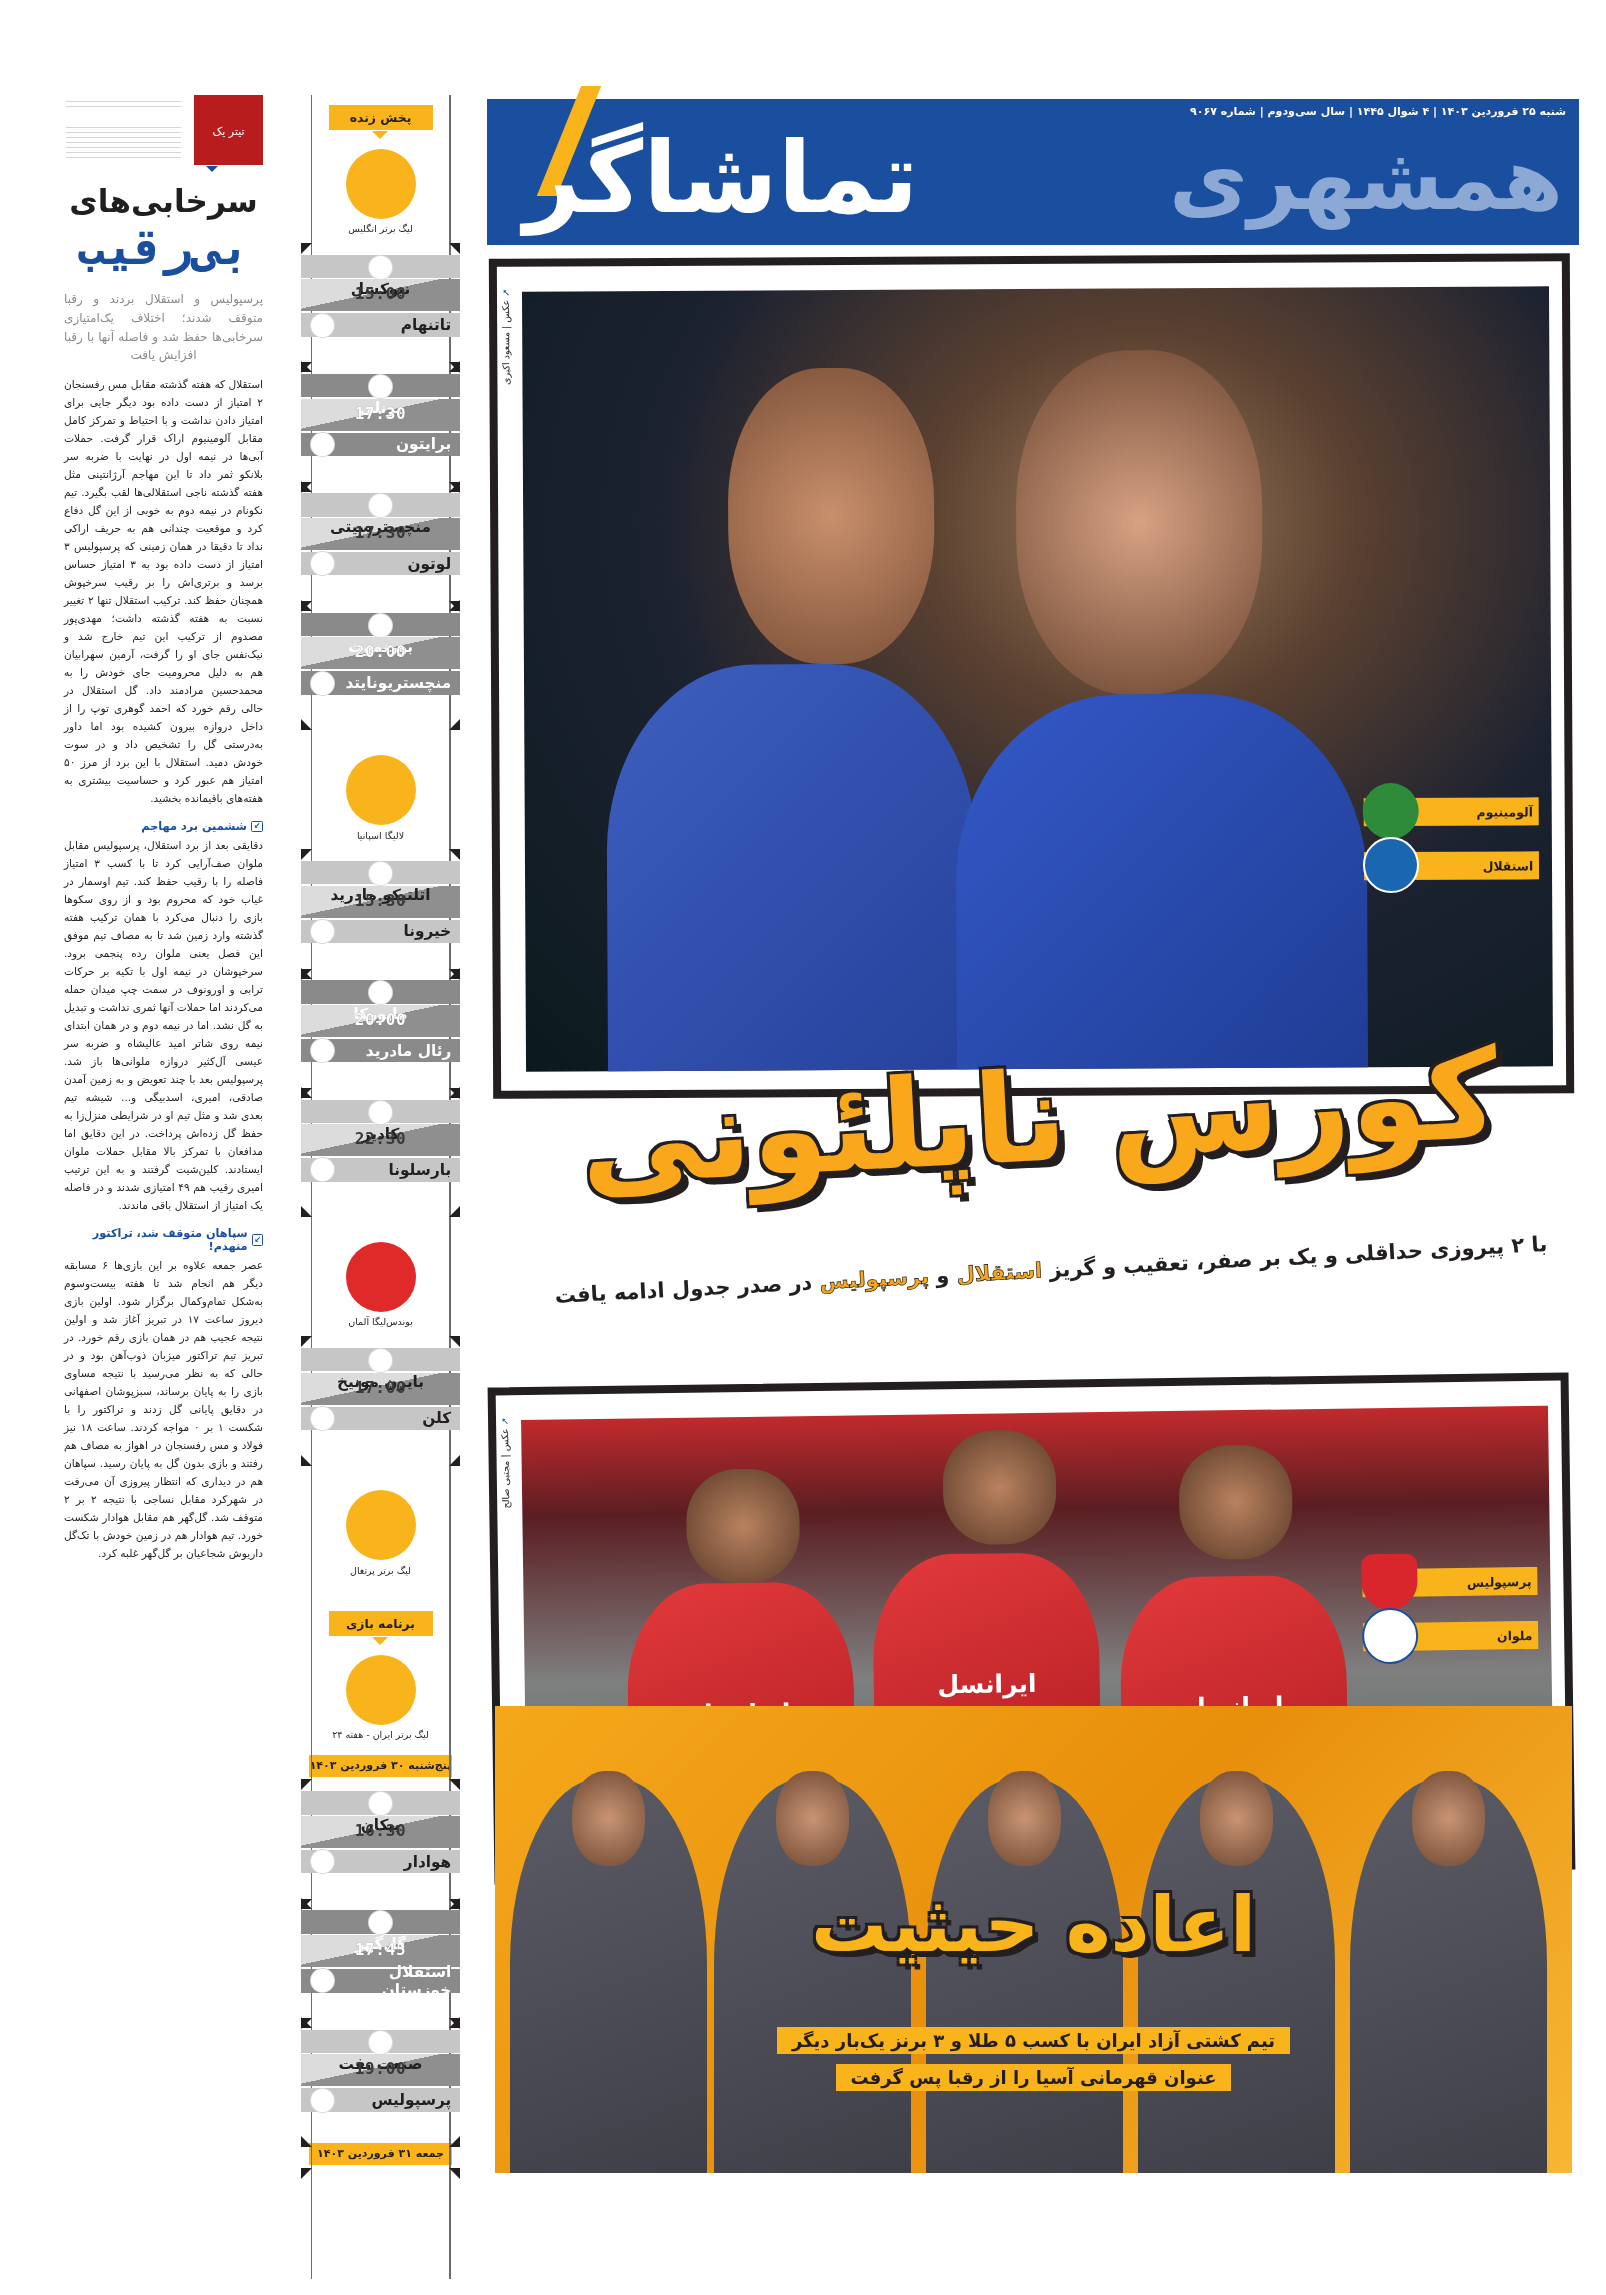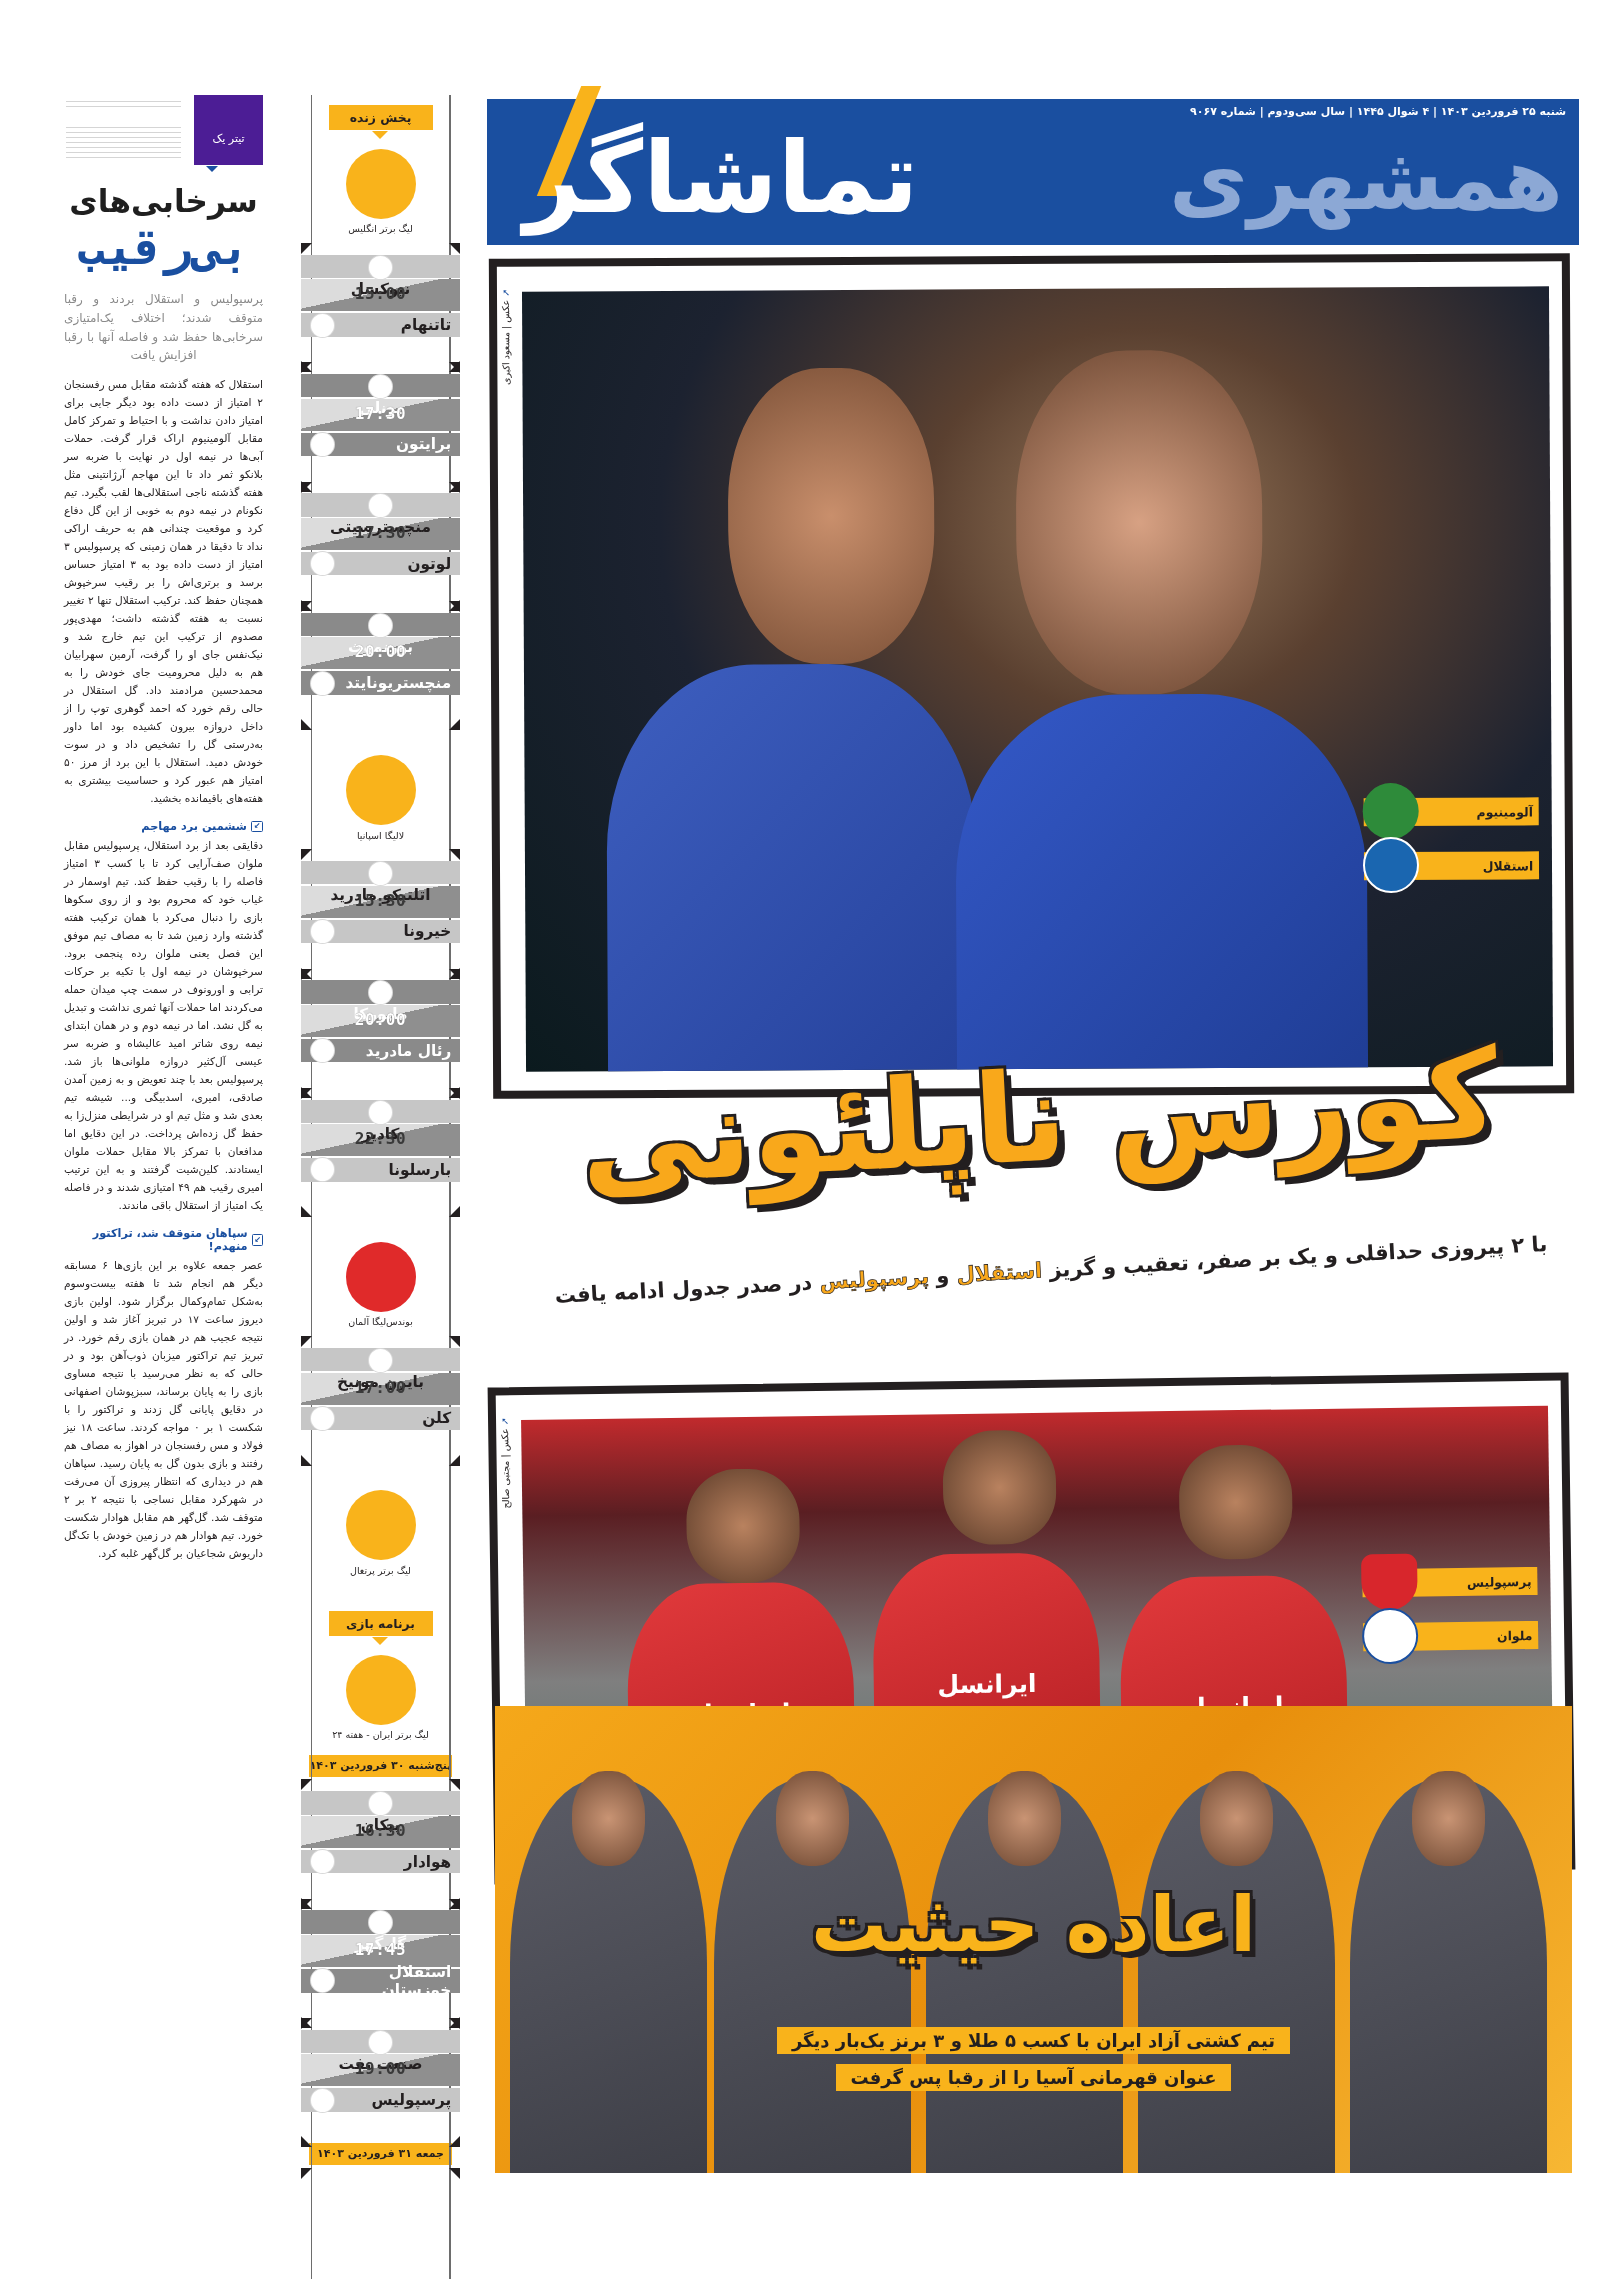--- a/index.html
+++ b/index.html
@@ -4,22 +4,22 @@
 <style>
   * { box-sizing: border-box; margin: 0; padding: 0; }
   html, body { width: 1607px; height: 2295px; background: #ffffff; overflow: hidden; }
   body { position: relative; font-family: "DejaVu Sans", sans-serif; color: #231f20; }
 
   
   #leftcol { position: absolute; left: 64px; top: 95px; width: 199px; direction: rtl; }
   .tiitr-wrap { position: relative; height: 73px; }
   .tiitr-lines { position: absolute; left: 1.5px; top: 1.5px; width: 115px; height: 70px;
     background: repeating-linear-gradient(to bottom, #ffffff 0px, #ffffff 4.4px, #d5d5d5 4.4px, #d5d5d5 5.1px); }
-  .tiitr-box { position: absolute; right: 0; top: 0; width: 69px; height: 70px; background: #4c1d95;
-    color: #fff; font-size: 11px; display: flex; align-items: flex-end; justify-content: center; padding-bottom: 20px; }
+  .tiitr-box { position: absolute; right: 0; top: 0; width: 69px; height: 70px; background: #b91c1c;
+    color: #fff; font-size: 11px; display: flex; align-items: flex-end; justify-content: center; padding-bottom: 27px; }
   .tiitr-box::after { content: ""; position: absolute; bottom: -6.6px; right: 45px; border-left: 6.6px solid transparent;
     border-right: 6.6px solid transparent; border-top: 6.6px solid #1a4fa0; }
   .hl-black { margin-top: 16px; font-family: "DejaVu Sans", sans-serif; font-weight: bold; font-size: 31px; text-align: center; color: #1f1f1f; line-height: 1.15; }
   .hl-blue { font-family: Liberation Mono, monospace; font-weight: bold; font-size: 48px; text-align: center; color: #1a4fa0; line-height: 1.2; margin-top: 2.9px; }
   .lede { margin-top: 10.2px; font-size: 12px; color: #8a8a8a; line-height: 1.55; text-align: justify; text-align-last: center; }
   .body-txt { margin-top: 10.2px; font-size: 10.6px; line-height: 1.7; text-align: justify; color: #231f20; }
   .sub-hd { margin-top: 13px; font-weight: bold; font-size: 11.3px; color: #1a4fa0; display: flex; align-items: center; gap: 4.4px; }
   .sub-hd .ico { width: 11.7px; height: 11.7px; border: 1.5px solid #1a4fa0; border-radius: 1.5px; display: inline-flex; align-items: center; justify-content: center;
     font-size: 8px; color: #1a4fa0; line-height: 1; }
   .sub-body { margin-top: 2.9px; font-size: 10.6px; line-height: 1.7; text-align: justify; }

